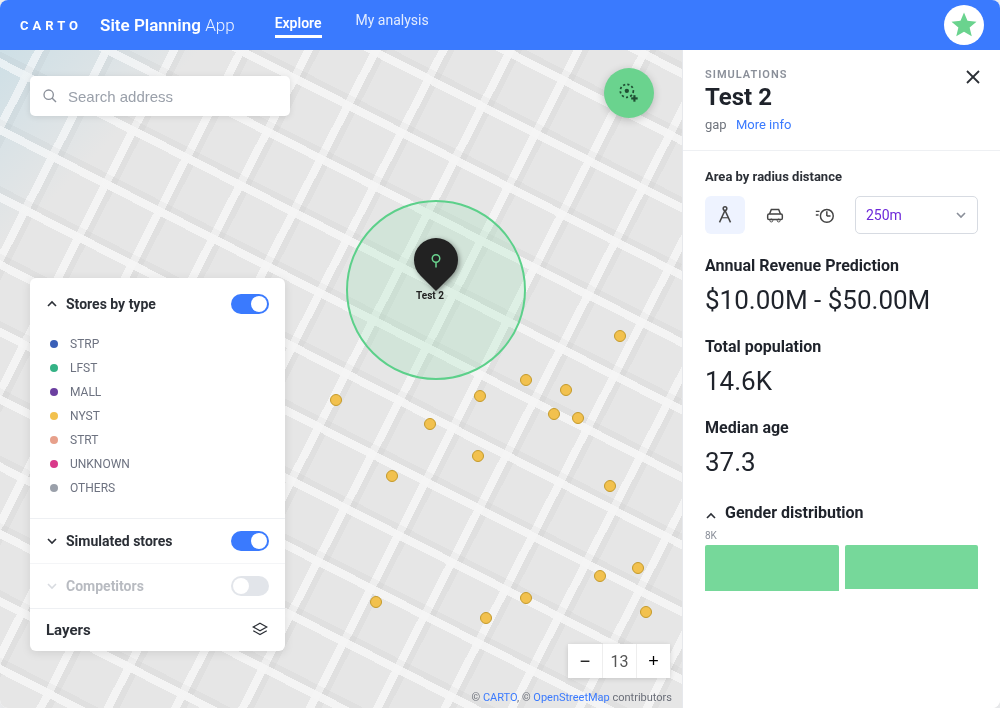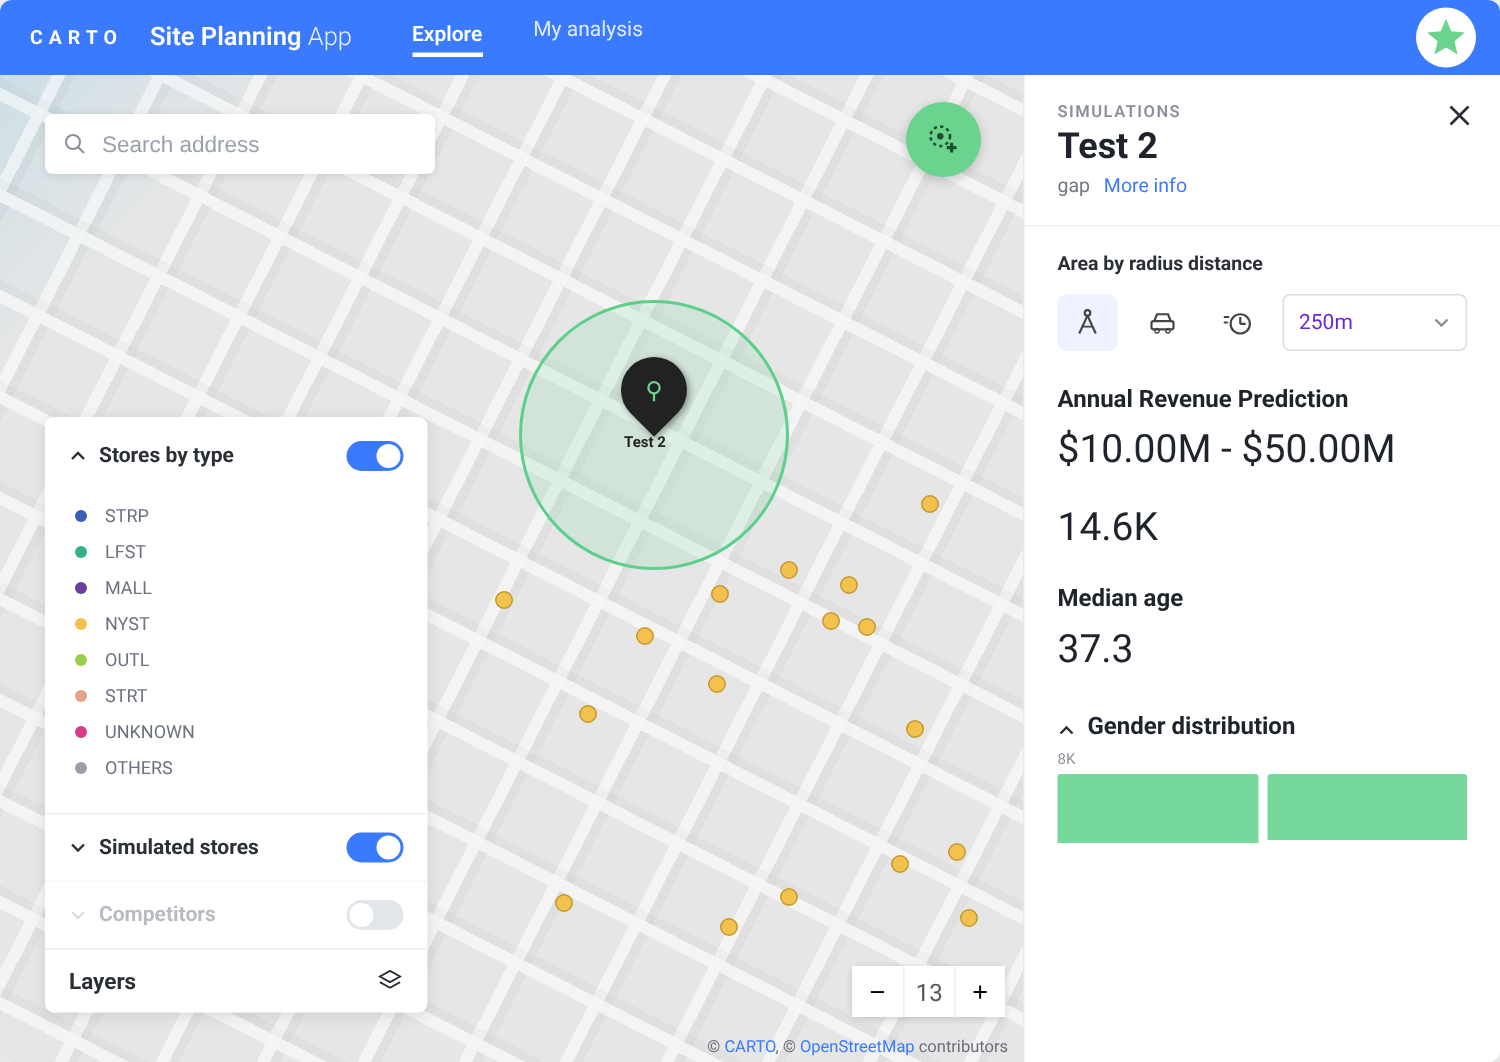--- a/index.html
+++ b/index.html
@@ -230,24 +230,20 @@
               </li>
               <li>
                 <span class="swatch" style="background: rgb(107, 63, 160);"></span>
                 <span>MALL</span>
               </li>
               <li>
                 <span class="swatch" style="background: rgb(242, 193, 78);"></span>
                 <span>NYST</span>
               </li>
               <li>
-                <span class="swatch" style="background: rgb(154, 205, 76);"></span>
-                <span>OUTL</span>
-              </li>
-              <li>
                 <span class="swatch" style="background: rgb(231, 160, 139);"></span>
                 <span>STRT</span>
               </li>
               <li>
                 <span class="swatch" style="background: rgb(217, 58, 138);"></span>
                 <span>UNKNOWN</span>
               </li>
               <li>
                 <span class="swatch" style="background: rgb(154, 160, 170);"></span>
                 <span>OTHERS</span>
@@ -332,20 +328,21 @@
               <polyline points="2,4 6,8 10,4" fill="none" stroke="#8a8f99" stroke-width="1.6"></polyline>
             </svg>
         </div>
       </div>
 
       <div class="metric">
         <div class="mtitle">Annual Revenue Prediction</div>
         <div class="mvalue">$10.00M - $50.00M</div>
       </div>
       <div class="metric">
+        <div class="mtitle">Total population</div>
         <div class="mvalue">14.6K</div>
       </div>
       <div class="metric">
         <div class="mtitle">Median age</div>
         <div class="mvalue">37.3</div>
       </div>
 
       <div class="gender">
         <div class="ghead">
           <svg width="12" height="12" viewBox="0 0 12 12">

